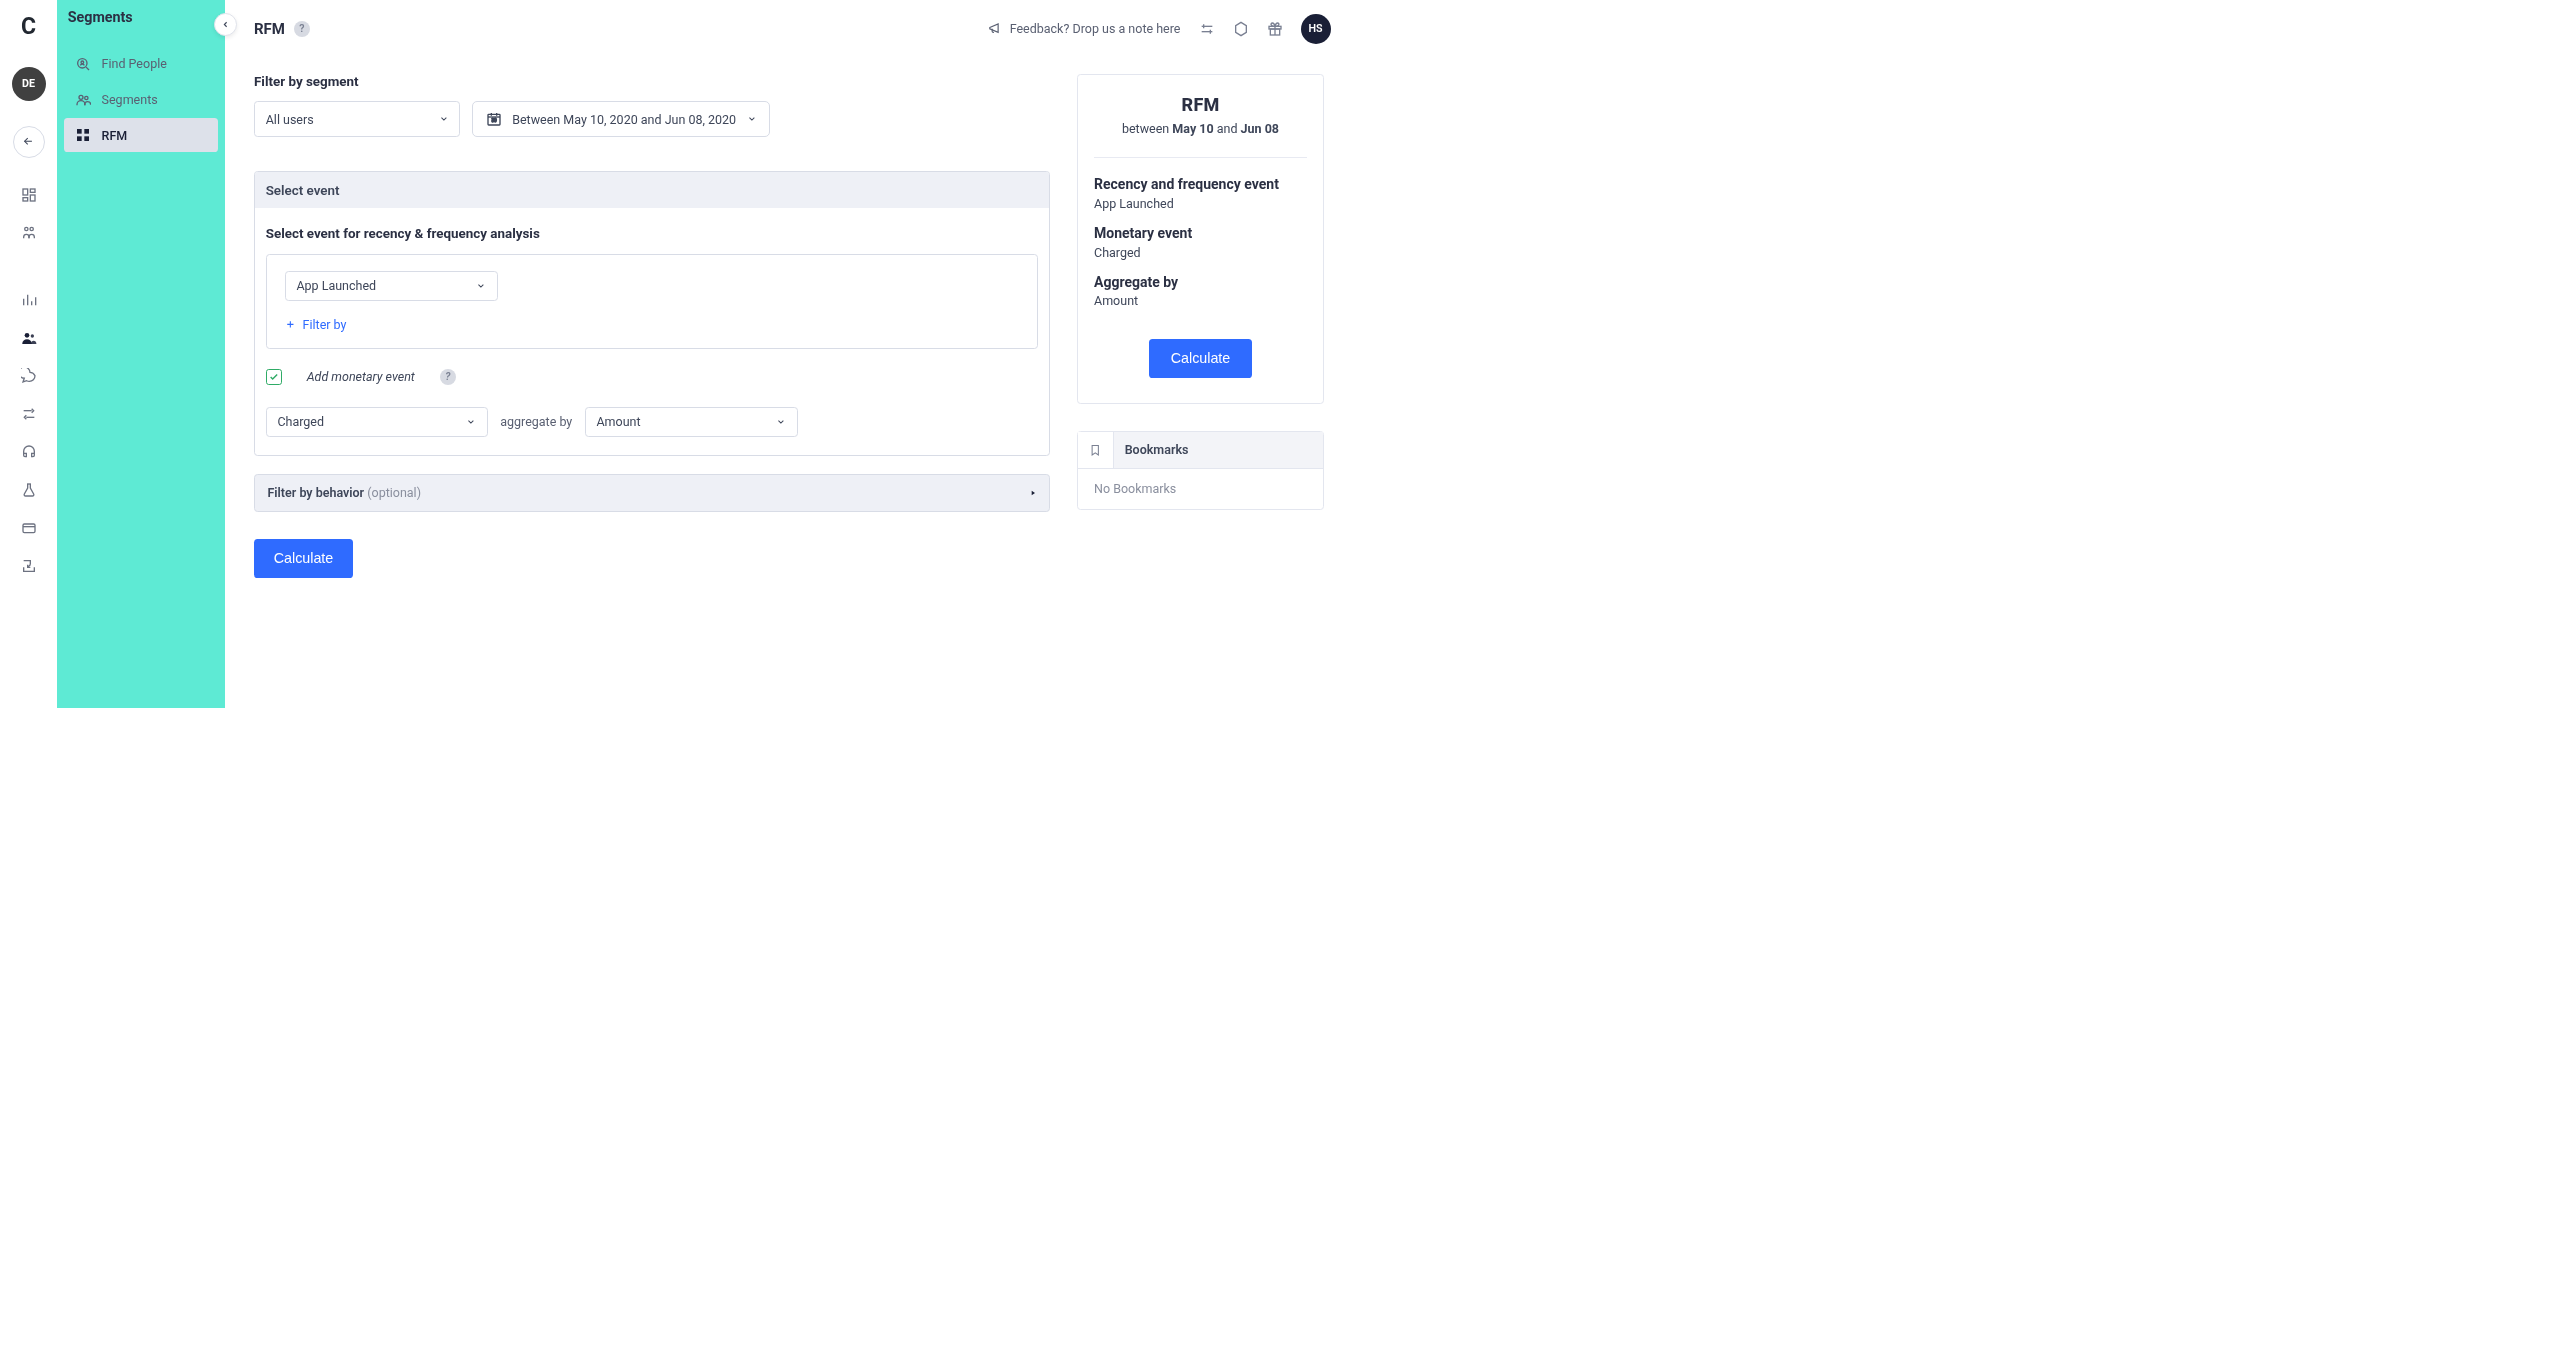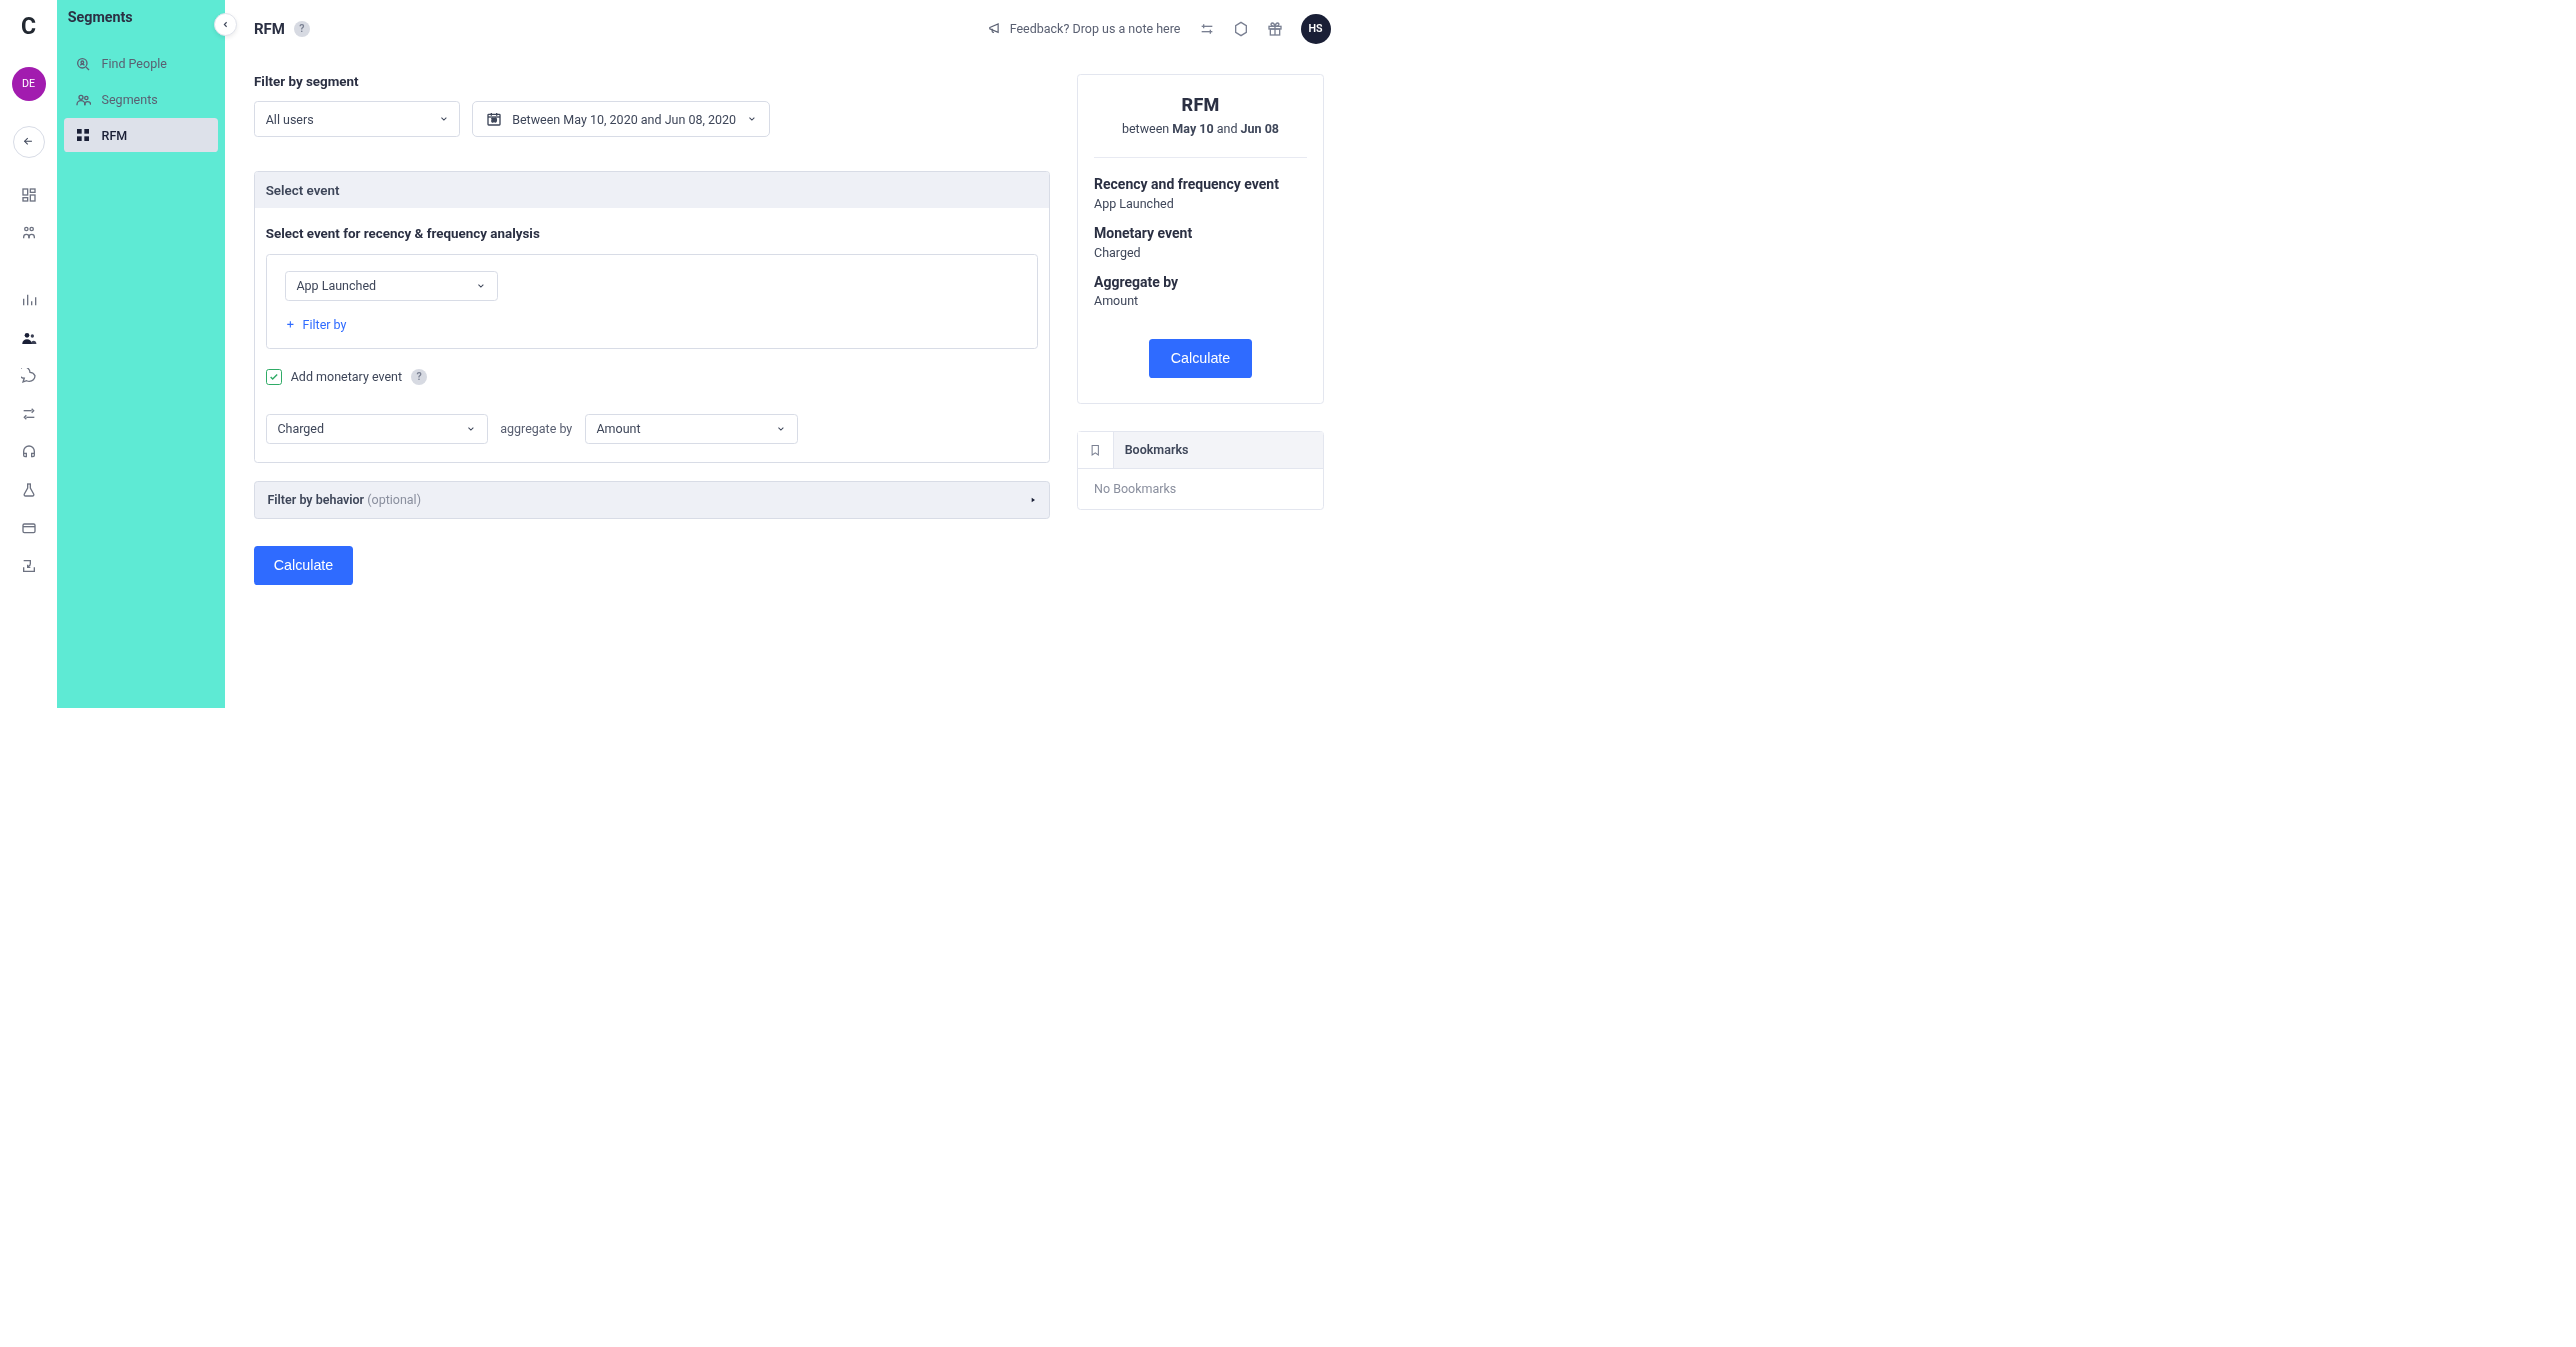--- a/index.html
+++ b/index.html
@@ -24,22 +24,22 @@
     position: relative;
   }
   .brand {
     font-weight: 700; font-size: 23px; color: #222831;
     margin-bottom: 18px;
     width: 100%;
     text-align: center;
   }
   .avatar-de {
     width: 34px; height: 34px; border-radius: 50%;
-    background: #a21caf; color: #fff; display:flex; align-items:center; justify-content:center;
-    font-size: 10.7px; font-weight: 400;
+    background: #404040; color: #fff; display:flex; align-items:center; justify-content:center;
+    font-size: 10.7px; font-weight: 700;
     margin-bottom: 16px;
   }
   .back-circle {
     width: 32px; height: 32px; border-radius: 50%;
     border: 0.9px solid #d8dce6; display:flex; align-items:center; justify-content:center;
     color: #3e4659; cursor: pointer;
     margin-bottom: 14.3px;
   }
   .rail-icon {
     width: 36px; height: 29px; display:flex; align-items:center; justify-content:center;
@@ -149,21 +149,21 @@
     border:0.9px solid #d8dce6; border-radius:3.6px;
     display:flex; align-items:center; justify-content:space-between;
     padding: 0 10.7px; cursor:pointer; color:#3e4659;
     background:#fff;
   }
   .filter-by-link {
     display:flex; align-items:center; gap:7.2px; color:#2f6bff; cursor:pointer;
     margin-top: 16px; font-size:12.5px;
   }
 
-  .monetary-row { display:flex; align-items:center; gap:9px; margin-bottom: 29px;}
+  .monetary-row { display:flex; align-items:center; gap:25px; margin-bottom: 22px; font-style: italic;}
   .checkbox {
     width:16px; height:16px; border:1.3px solid #2fab66; border-radius:2.7px;
     display:flex; align-items:center; justify-content:center; color:#2fab66;
   }
   .agg-row { display:flex; align-items:center; gap:12.5px; }
   .agg-label { color:#5a6072; }
 
   .behavior-panel {
     border:0.9px solid #d8dce6; border-radius:3.6px;
     background:#eef0f6; padding: 10.7px 12.5px;

